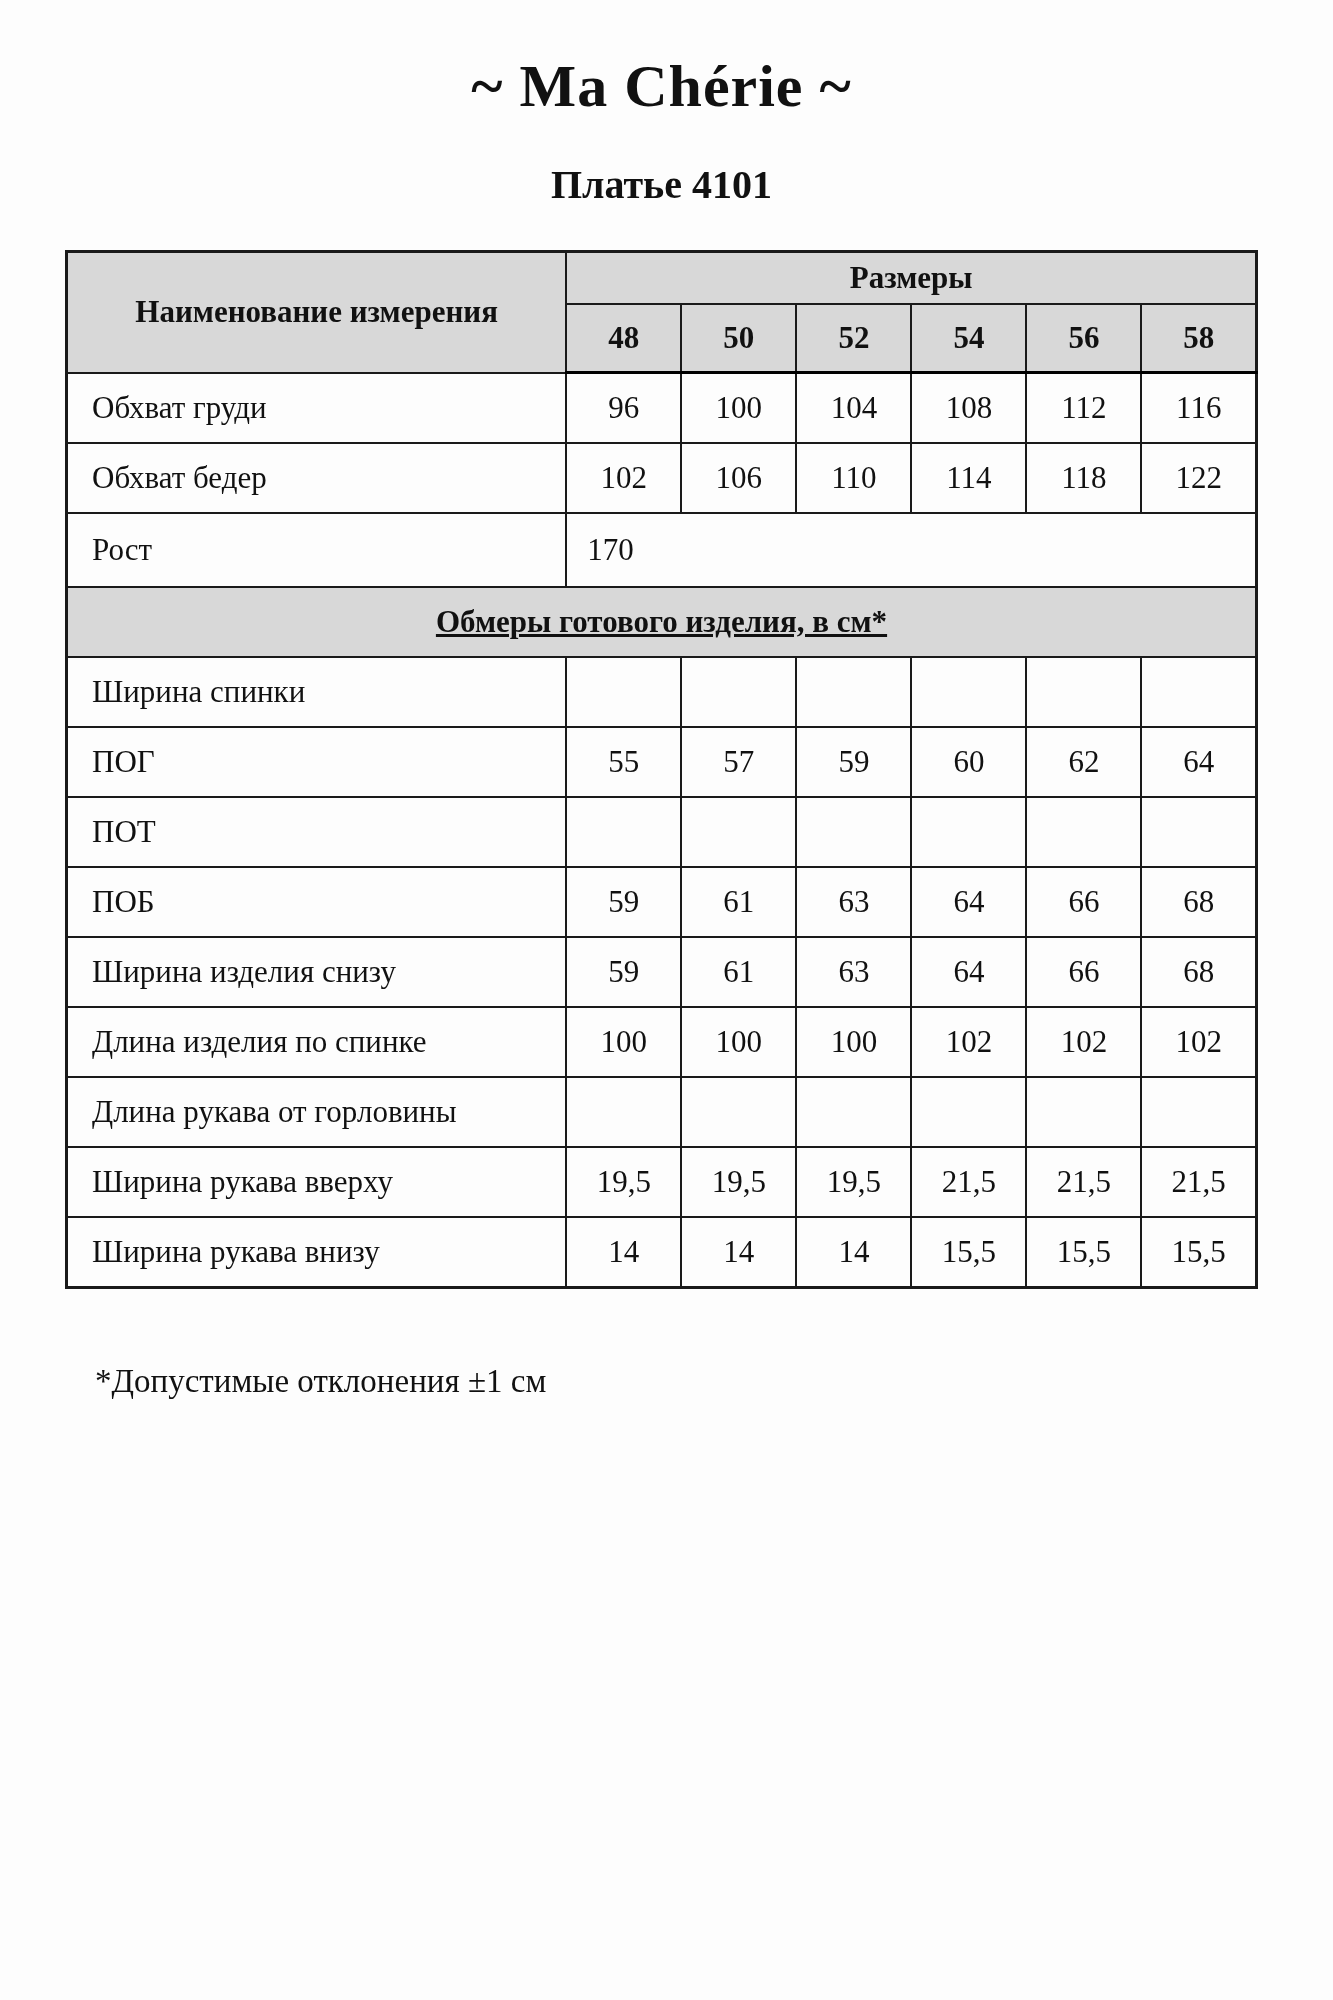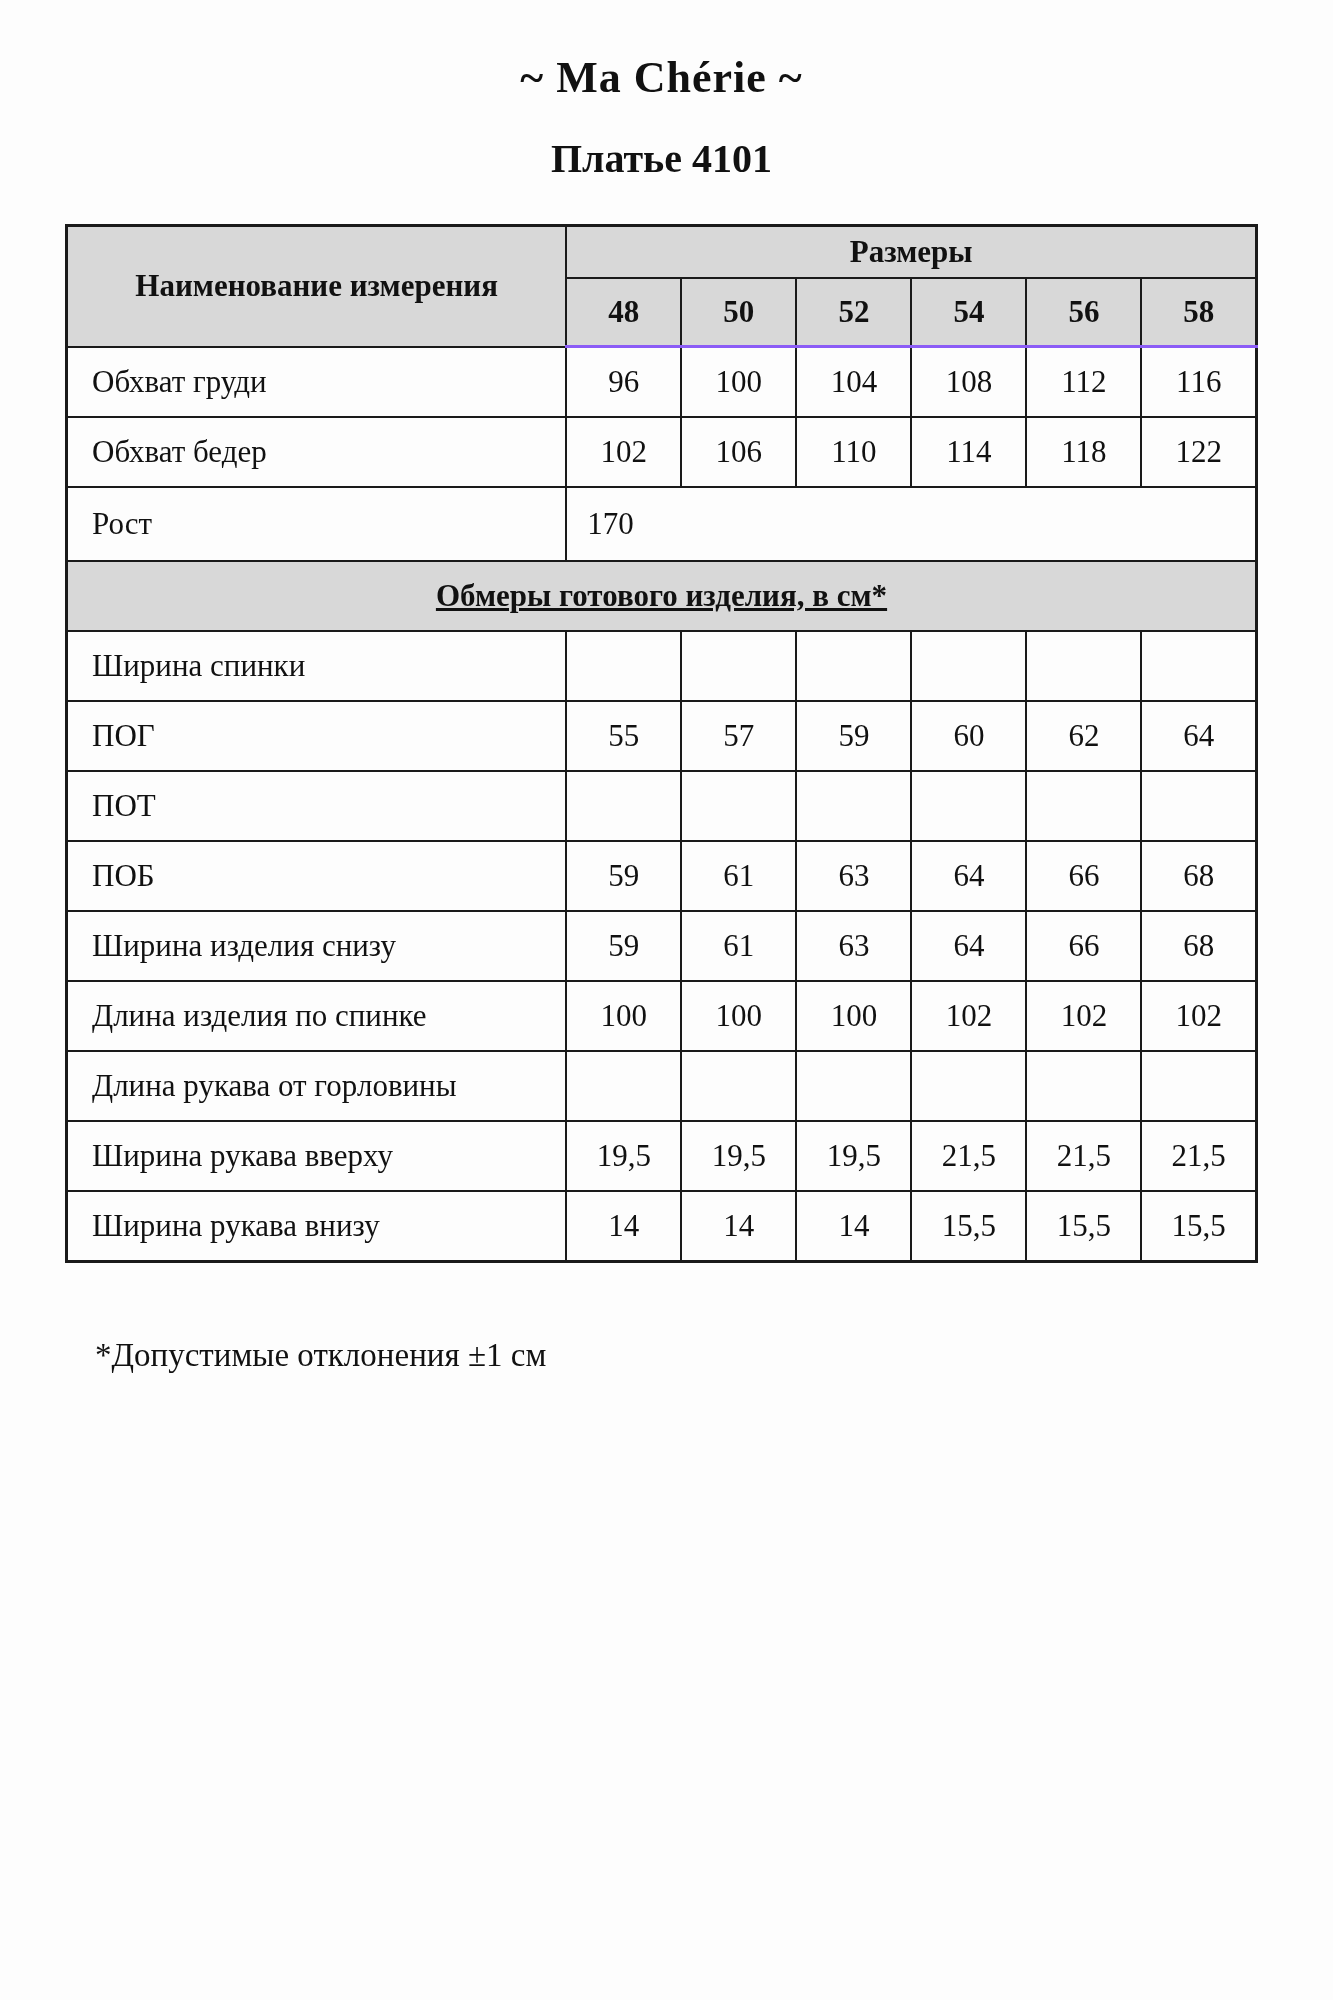--- a/index.html
+++ b/index.html
@@ -17,32 +17,32 @@
     overflow: hidden;
   }
   .titles {
     width: 1193px;
     margin: 0 auto 0 65px;
     text-align: center;
   }
   .brand {
     margin: 0;
     padding-top: 52px;
-    font-size: 44px;
+    font-size: 60px;
     font-weight: bold;
     letter-spacing: 1px;
   }
   .subtitle {
     margin: 0;
     padding-top: 30px;
     font-size: 33px;
     font-weight: normal;
   }
   .product {
-    margin: 0;
+    margin: 8px;
     padding-top: 32px;
     font-size: 40px;
     font-weight: bold;
   }
   table.meas {
     border-collapse: collapse;
     table-layout: fixed;
     width: 1193px;
     margin: 42px 0 0 65px;
     border: 3px solid #1a1a1a;
@@ -69,21 +69,21 @@
     font-size: 32px;
     text-align: center;
     vertical-align: middle;
   }
   th.size-h {
     height: 64px;
     font-size: 37px;
     text-align: center;
     vertical-align: middle;
   }
-  thead tr:last-child th { border-bottom: 3px solid #8b5cf6; }
+  thead tr:last-child th { border-bottom: 3px solid #000000; }
   td.label {
     height: 66px;
     text-align: left;
     padding-left: 24px;
     vertical-align: middle;
     background: #fdfdfd;
     margin-left: 28px;
   }
   td.val {
     text-align: center;

